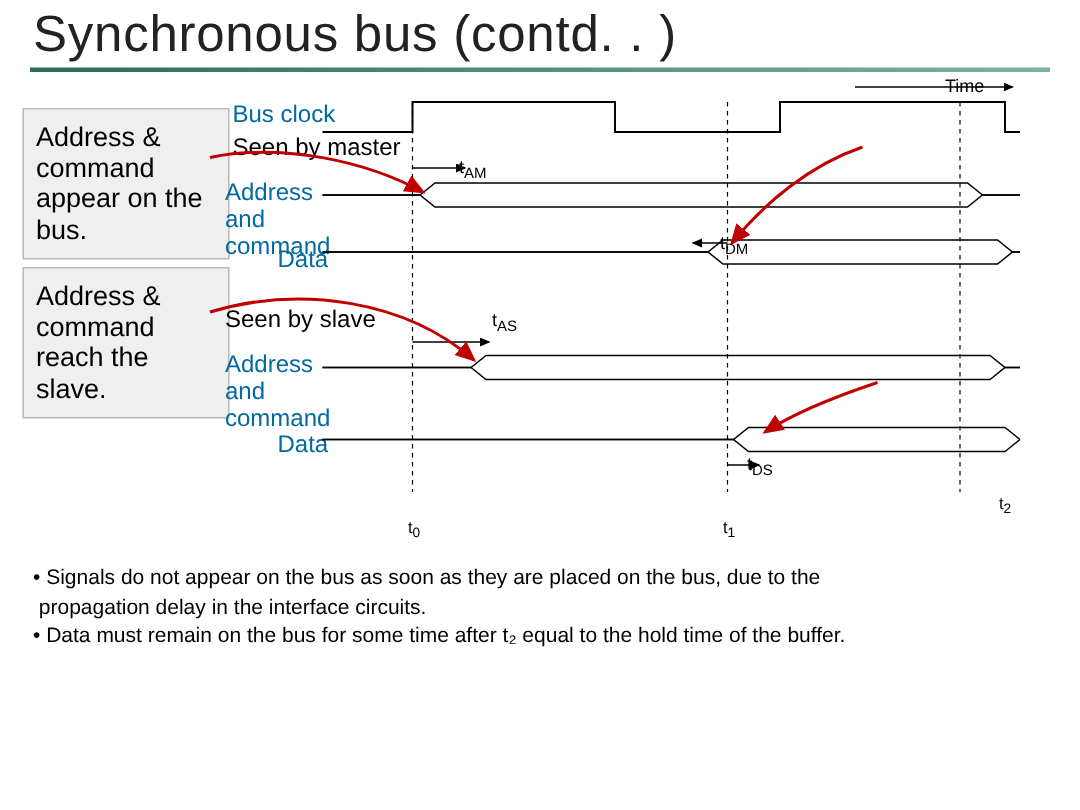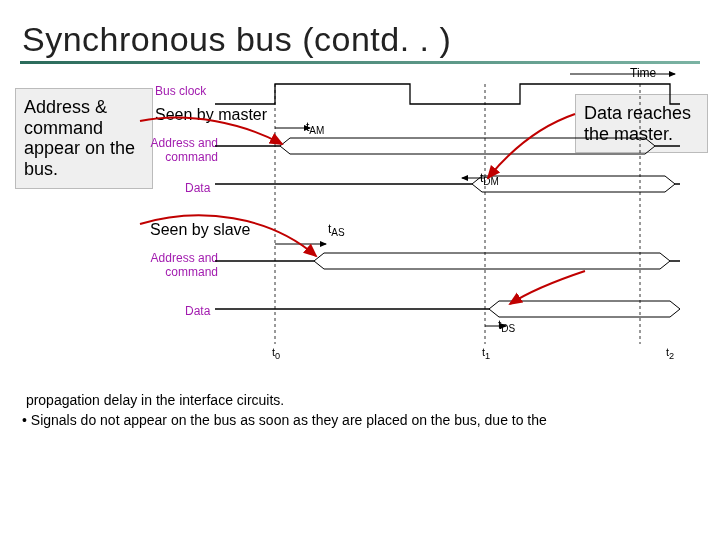--- a/index.html
+++ b/index.html
@@ -1,56 +1,56 @@
 <!DOCTYPE html>
 <html><head>
 <meta charset="utf-8">
 <style>
   html,body{margin:0;padding:0;width:720px;height:540px;background:#fff;font-family:"Trebuchet MS","Segoe UI",sans-serif;color:#000}
-  .title{font-size:34px;font-weight:400;color:#222;margin:20px 0 2px 22px;letter-spacing:.5px}
+  .title{font-size:34px;font-weight:400;color:#222;margin:4px 0 2px 22px;letter-spacing:.5px}
   .title-underline{width:680px;height:3px;margin-left:20px;background:linear-gradient(90deg,#2b6b5b,#7bb3a3)}
   .stage{position:relative;width:700px;height:320px;margin-left:10px;margin-top:2px}
   .callout{position:absolute;background:#efefef;border:1px solid #bbb;padding:8px 8px;font-size:18px;text-align:left;line-height:1.15}
-  .sig-label{position:absolute;font-size:12px;color:#a21caf;text-align:right}
+  .sig-label{position:absolute;font-size:16px;color:#0369a1;}
   .group-label{position:absolute;font-size:16px;color:#000}
   .tick-label{position:absolute;font-size:11px;color:#000}
   .tiny{font-size:12px}
   .bullets{margin:6px 22px 0 22px;font-size:14px;line-height:1.25}
   .bullets p{margin:2px 0}
   svg{position:absolute;left:0;top:0}
 </style>
 </head>
 <body>
 
 <div class="title">Synchronous bus (contd. . )</div>
 <div class="title-underline"></div>
 
 <div class="stage">
 
   <span class="tiny" style="position:absolute;left:620px;top:0">Time</span>
 
   <div class="callout" style="left:5px;top:22px;width:120px">Address &amp; command appear on the bus.</div>
+  <div class="callout" style="left:5px;top:128px;width:120px">Address &amp; command reach the slave.</div>
 
-  <div class="callout" style="left:565px;top:28px;width:115px">Data reaches the master.</div>
 
   <span class="sig-label" style="left:145px;top:18px">Bus clock</span>
   <span class="group-label" style="left:145px;top:40px">Seen by master</span>
   <span class="sig-label" style="left:140px;top:70px;width:68px">Address and command</span>
   <span class="sig-label" style="left:175px;top:115px">Data</span>
   <span class="group-label" style="left:140px;top:155px">Seen by slave</span>
   <span class="sig-label" style="left:140px;top:185px;width:68px">Address and command</span>
   <span class="sig-label" style="left:175px;top:238px">Data</span>
 
   <span class="tiny" style="position:absolute;left:296px;top:54px"><span>t</span><sub>AM</sub></span>
   <span class="tiny" style="position:absolute;left:470px;top:105px"><span>t</span><sub>DM</sub></span>
   <span class="tiny" style="position:absolute;left:318px;top:156px"><span>t</span><sub>AS</sub></span>
   <span class="tiny" style="position:absolute;left:488px;top:252px"><span>t</span><sub>DS</sub></span>
 
-  <span class="tick-label" style="left:262px;top:280px"><span>t</span><sub>0</sub></span>
-  <span class="tick-label" style="left:472px;top:280px"><span>t</span><sub>1</sub></span>
+  <span class="tick-label" style="left:262px;top:296px"><span>t</span><sub>0</sub></span>
+  <span class="tick-label" style="left:472px;top:296px"><span>t</span><sub>1</sub></span>
   <span class="tick-label" style="left:656px;top:280px"><span>t</span><sub>2</sub></span>
 
   <svg width="700" height="320">
     <defs>
       <marker id="ah" markerWidth="8" markerHeight="8" refX="6" refY="3" orient="auto">
         <path d="M0,0 L7,3 L0,6 Z" fill="#000"></path>
       </marker>
       <marker id="ahRed" markerWidth="9" markerHeight="9" refX="6" refY="3" orient="auto">
         <path d="M0,0 L7,3 L0,6 Z" fill="#c00000"></path>
       </marker>
@@ -82,15 +82,16 @@
     <line x1="475" y1="260" x2="496" y2="260" stroke="#000" marker-end="url(#ah)"></line>
 
     <path d="M130,55 C180,45 235,58 272,78" fill="none" stroke="#c00000" stroke-width="2" marker-end="url(#ahRed)"></path>
     <path d="M130,158 C190,140 260,150 306,190" fill="none" stroke="#c00000" stroke-width="2" marker-end="url(#ahRed)"></path>
     <path d="M565,48 C530,60 500,85 478,112" fill="none" stroke="#c00000" stroke-width="2" marker-end="url(#ahRed)"></path>
     <path d="M575,205 C545,215 520,225 500,238" fill="none" stroke="#c00000" stroke-width="2" marker-end="url(#ahRed)"></path>
   </svg>
 </div>
 
 <div class="bullets">
+  <p>• Signals do not appear on the bus as soon as they are placed on the bus, due to the</p>
   <p>&nbsp;propagation delay in the interface circuits.</p>
-  <p>• Signals do not appear on the bus as soon as they are placed on the bus, due to the</p>
+  <p>• Data must remain on the bus for some time after t₂ equal to the hold time of the buffer.</p>
 </div>
 
 </body></html>

